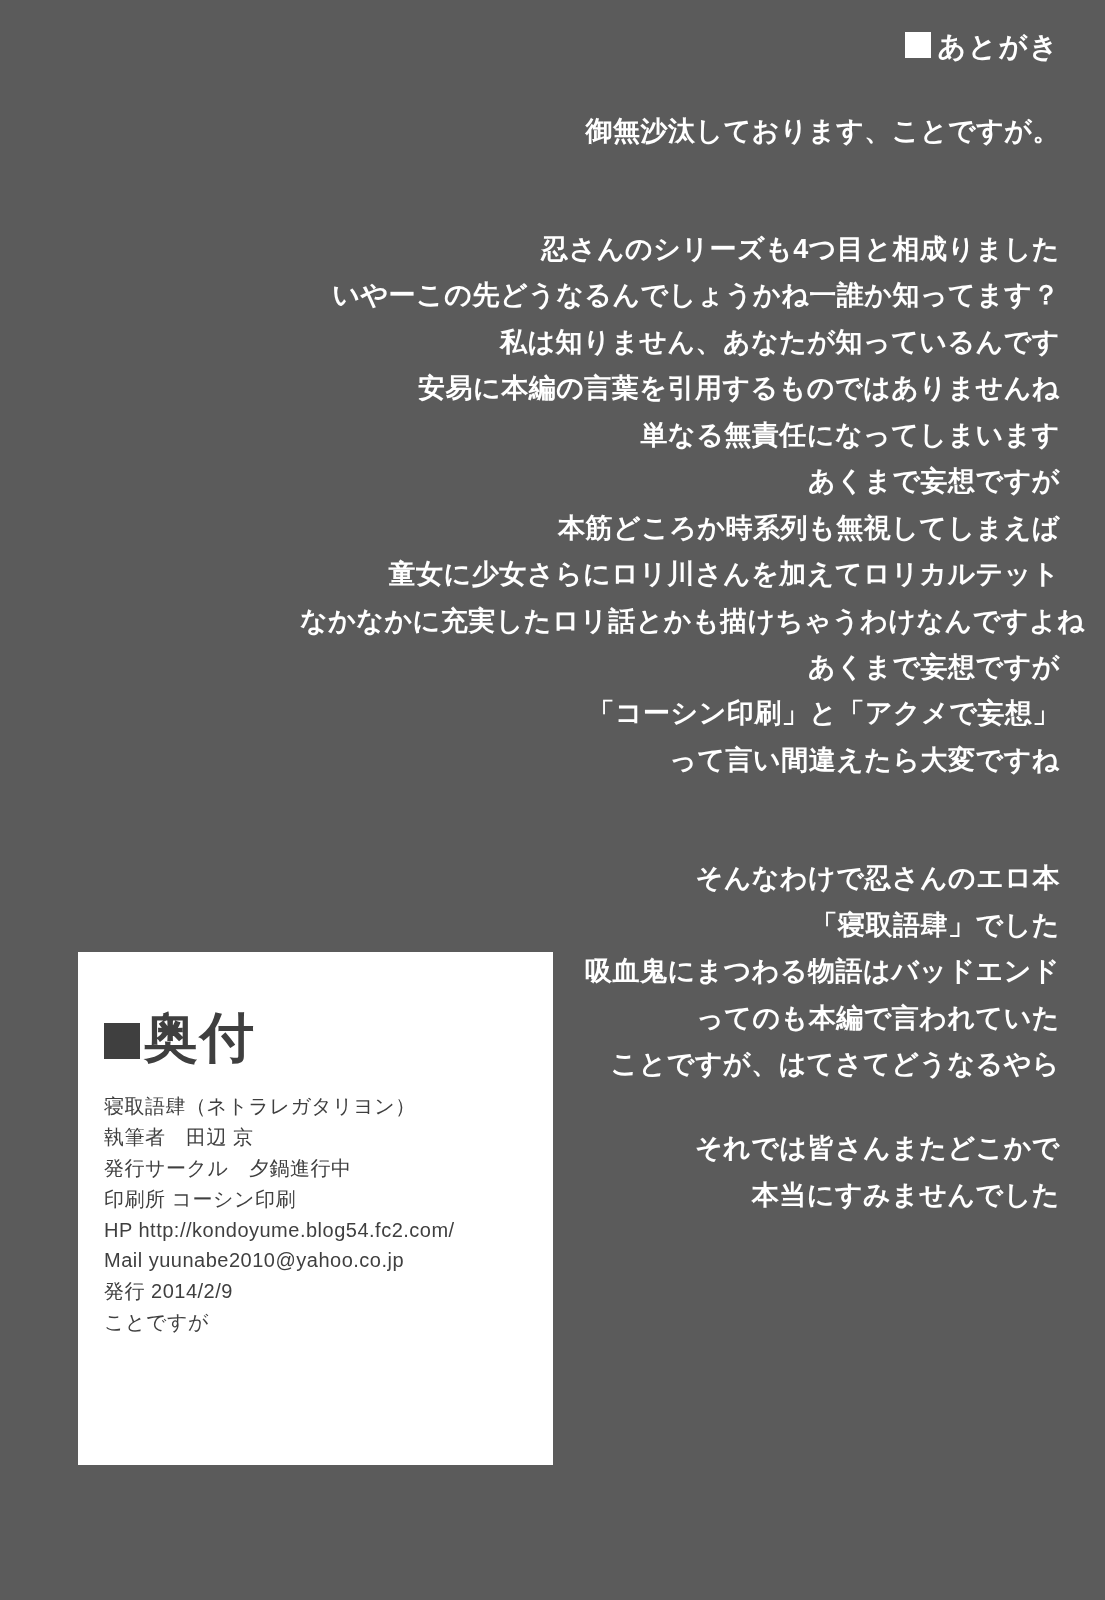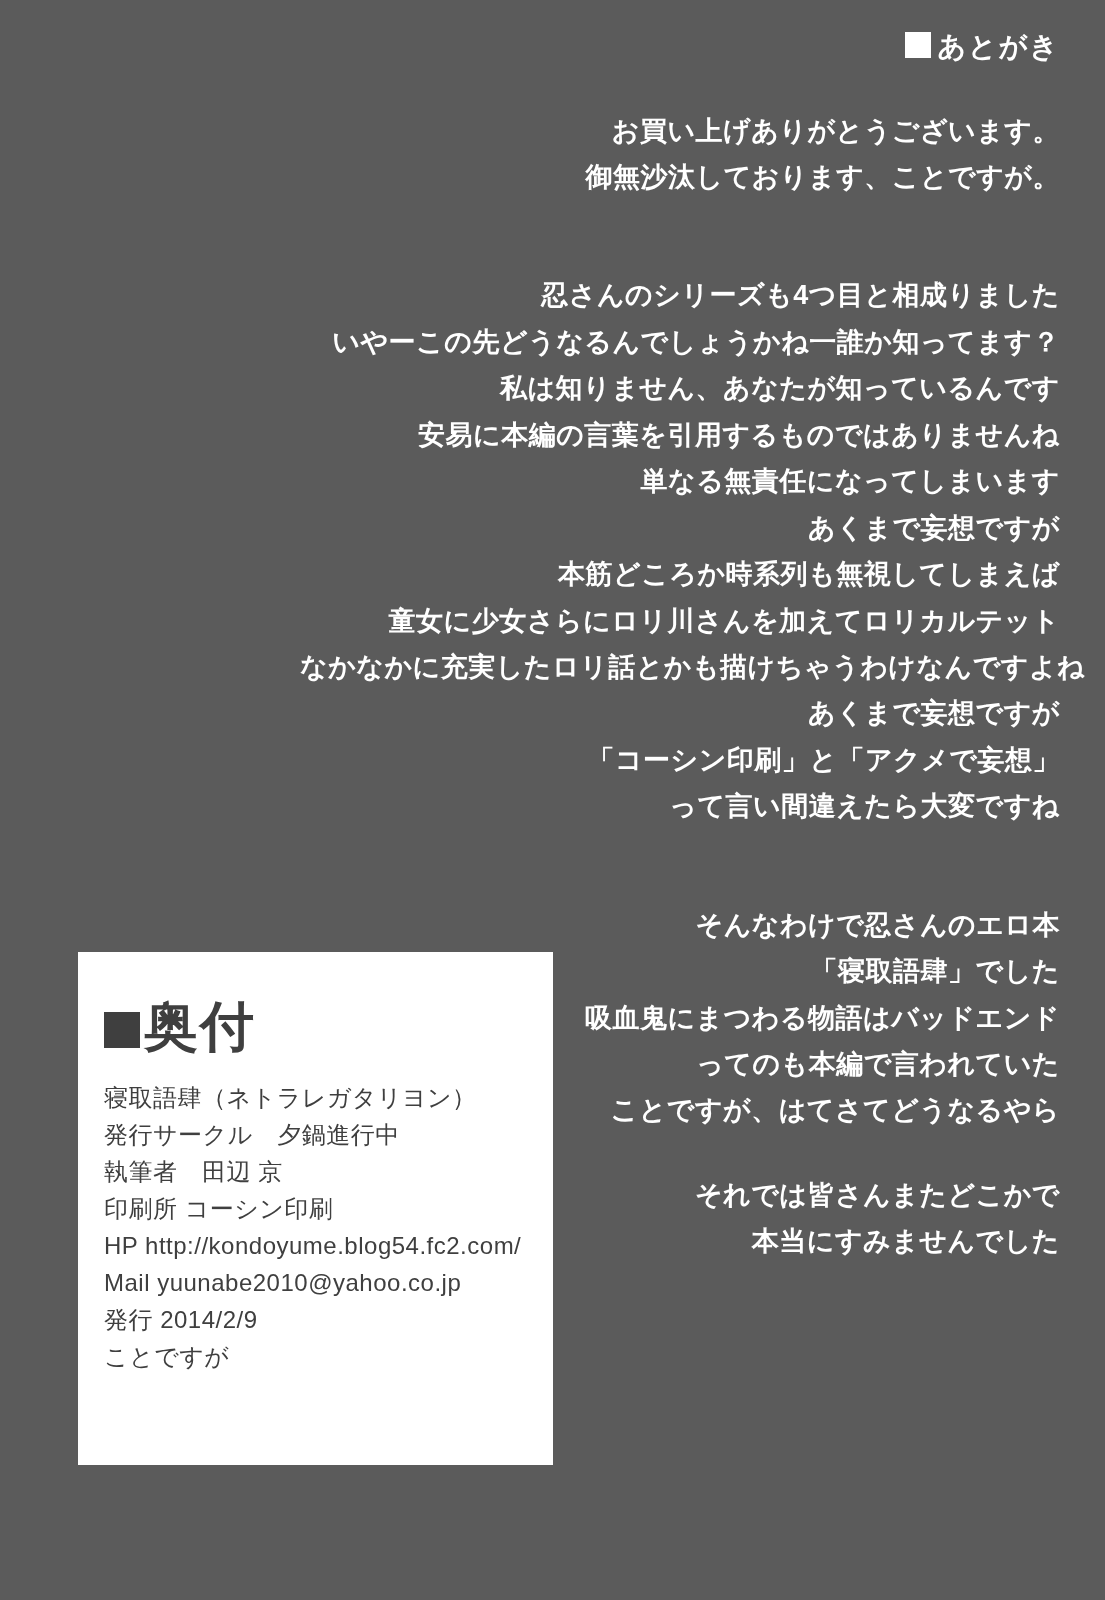--- a/index.html
+++ b/index.html
@@ -67,58 +67,57 @@
     height: 513px;
     background: #ffffff;
     color: #3f3f3f;
     box-sizing: border-box;
     padding: 44px 0 0 26px;
   }
   .colophon-heading {
     font-size: 54px;
     font-weight: bold;
     line-height: 1.1;
-    margin: 1px 0 24px 0;
+    margin: 12px 0 24px 0;
     letter-spacing: 2px;
     color: #3f3f3f;
     white-space: nowrap;
   }
   .sq-dark {
     display: inline-block;
     width: 36px;
     height: 36px;
     background: #3f3f3f;
     margin-right: 4px;
     vertical-align: -3px;
   }
   .colophon ul {
     list-style: none;
     margin: 0;
     padding: 0;
   }
   .colophon li {
-    font-size: 24px;
+    font-size: 20px;
     line-height: 1.54;
     white-space: nowrap;
     color: #3f3f3f;
     letter-spacing: 0.5px;
   }
 </style>
 </head>
 <body>
 
 <div class="page">
 
   <section class="afterword">
     <h1 class="afterword-heading">
       <span class="sq"></span><span>あとがき</span>
     </h1>
 
     <div class="para">
-      <p>お買い上げありがとうございます。</p>
       <p>御無沙汰しております、ことですが。</p>
     </div>
 
     <div class="gap-lg"></div>
 
     <div class="para">
       <p>忍さんのシリーズも4つ目と相成りました</p>
       <p>いやーこの先どうなるんでしょうかね一誰か知ってます？</p>
       <p>私は知りません、あなたが知っているんです</p>
       <p>安易に本編の言葉を引用するものではありませんね</p>
@@ -147,22 +146,22 @@
       <p>本当にすみませんでした</p>
     </div>
   </section>
 
   <section class="colophon">
     <h2 class="colophon-heading">
       <span class="sq-dark"></span><span>奥付</span>
     </h2>
     <ul>
       <li>寝取語肆（ネトラレガタリヨン）</li>
+      <li>執筆者　田辺 京</li>
       <li>発行サークル　夕鍋進行中</li>
-      <li>執筆者　田辺 京</li>
       <li>印刷所 コーシン印刷</li>
       <li>HP  http://kondoyume.blog54.fc2.com/</li>
       <li>Mail  yuunabe2010@yahoo.co.jp</li>
       <li>発行 2014/2/9</li>
       <li>ことですが</li>
     </ul>
   </section>
 
 </div>
 

